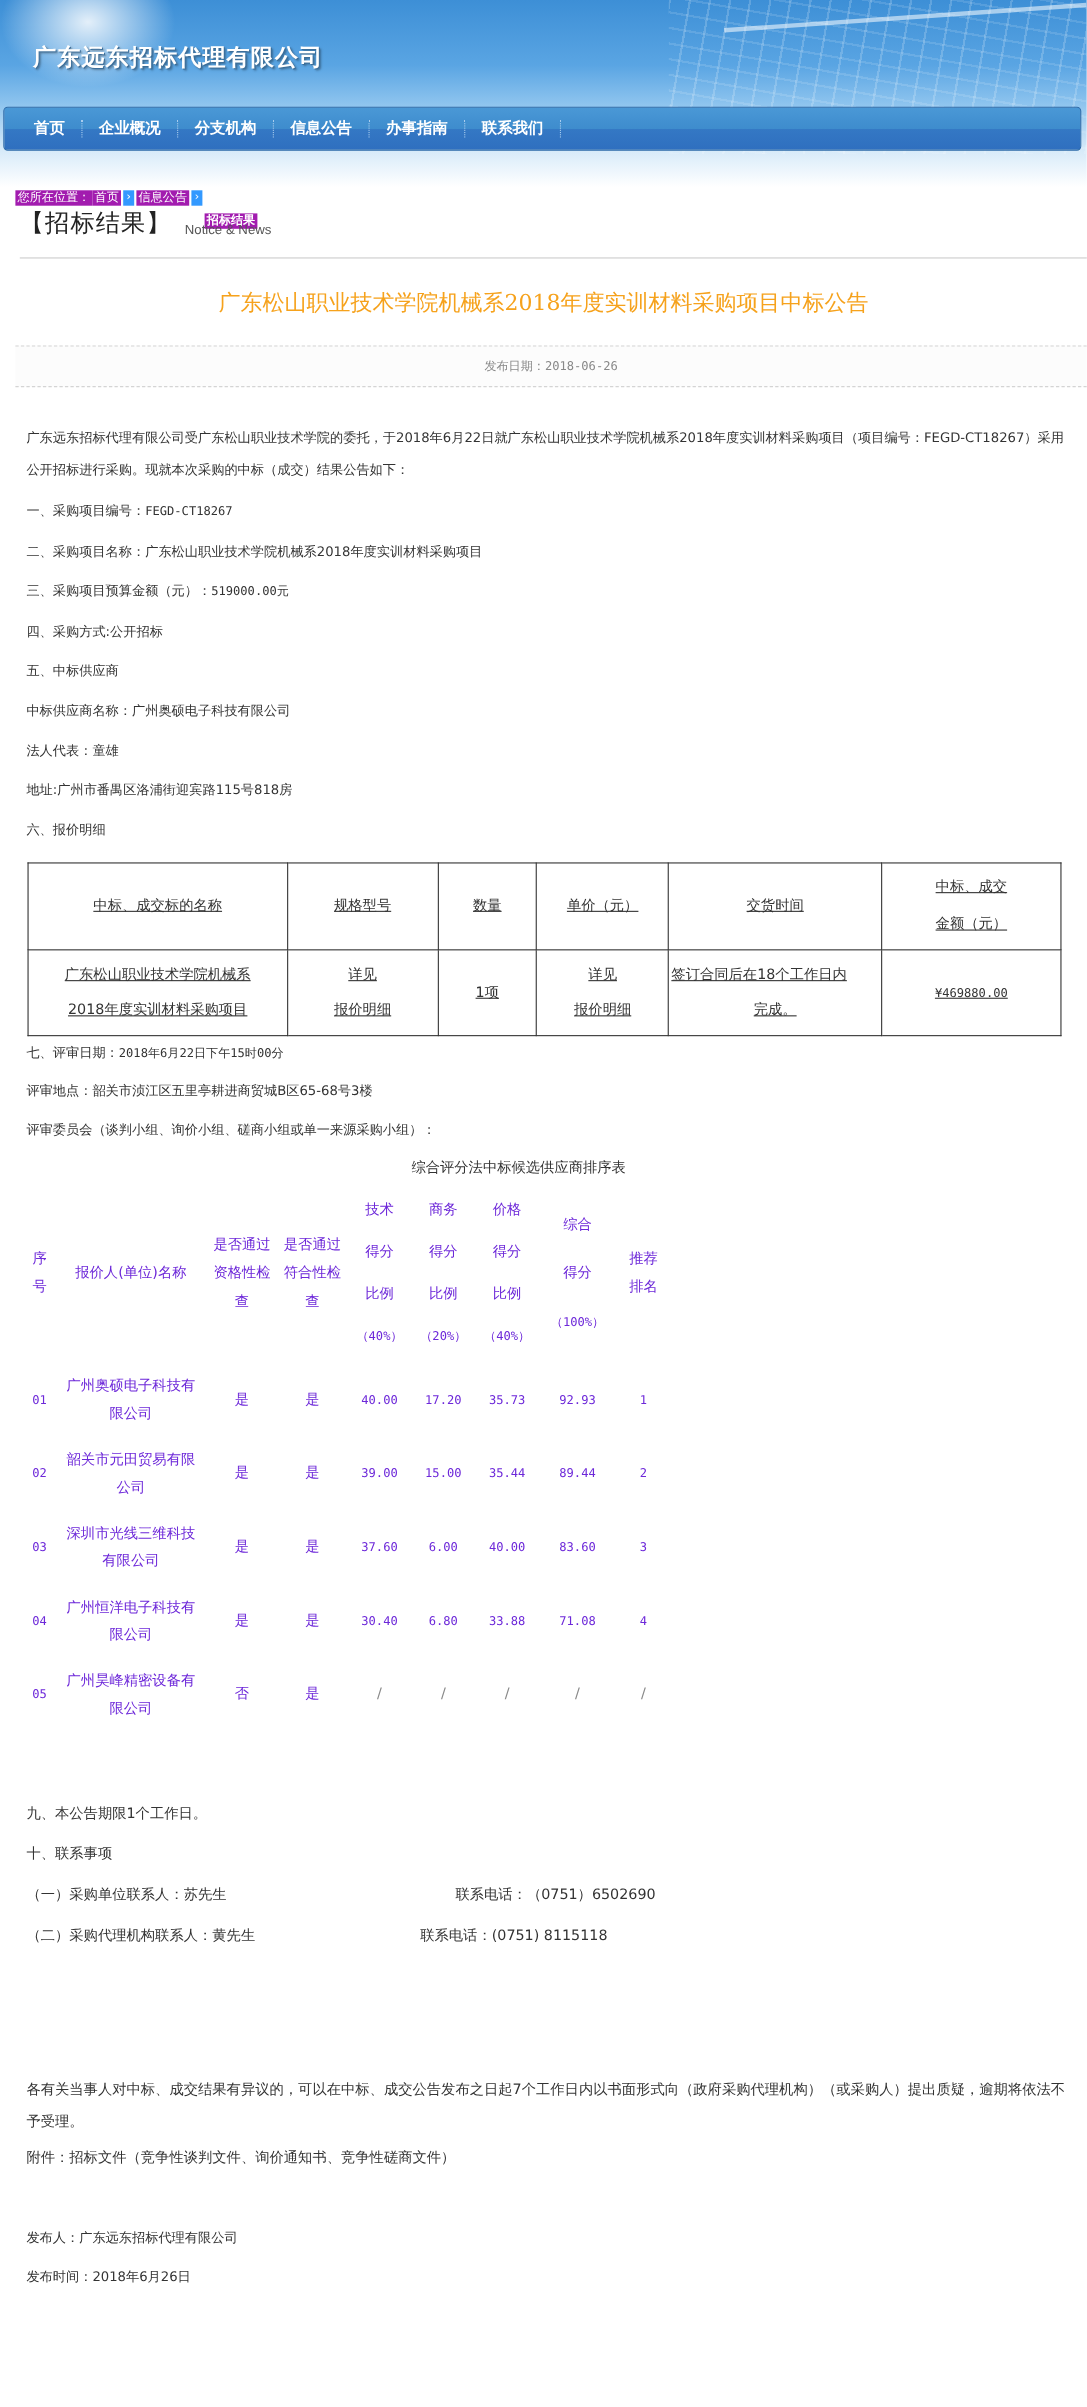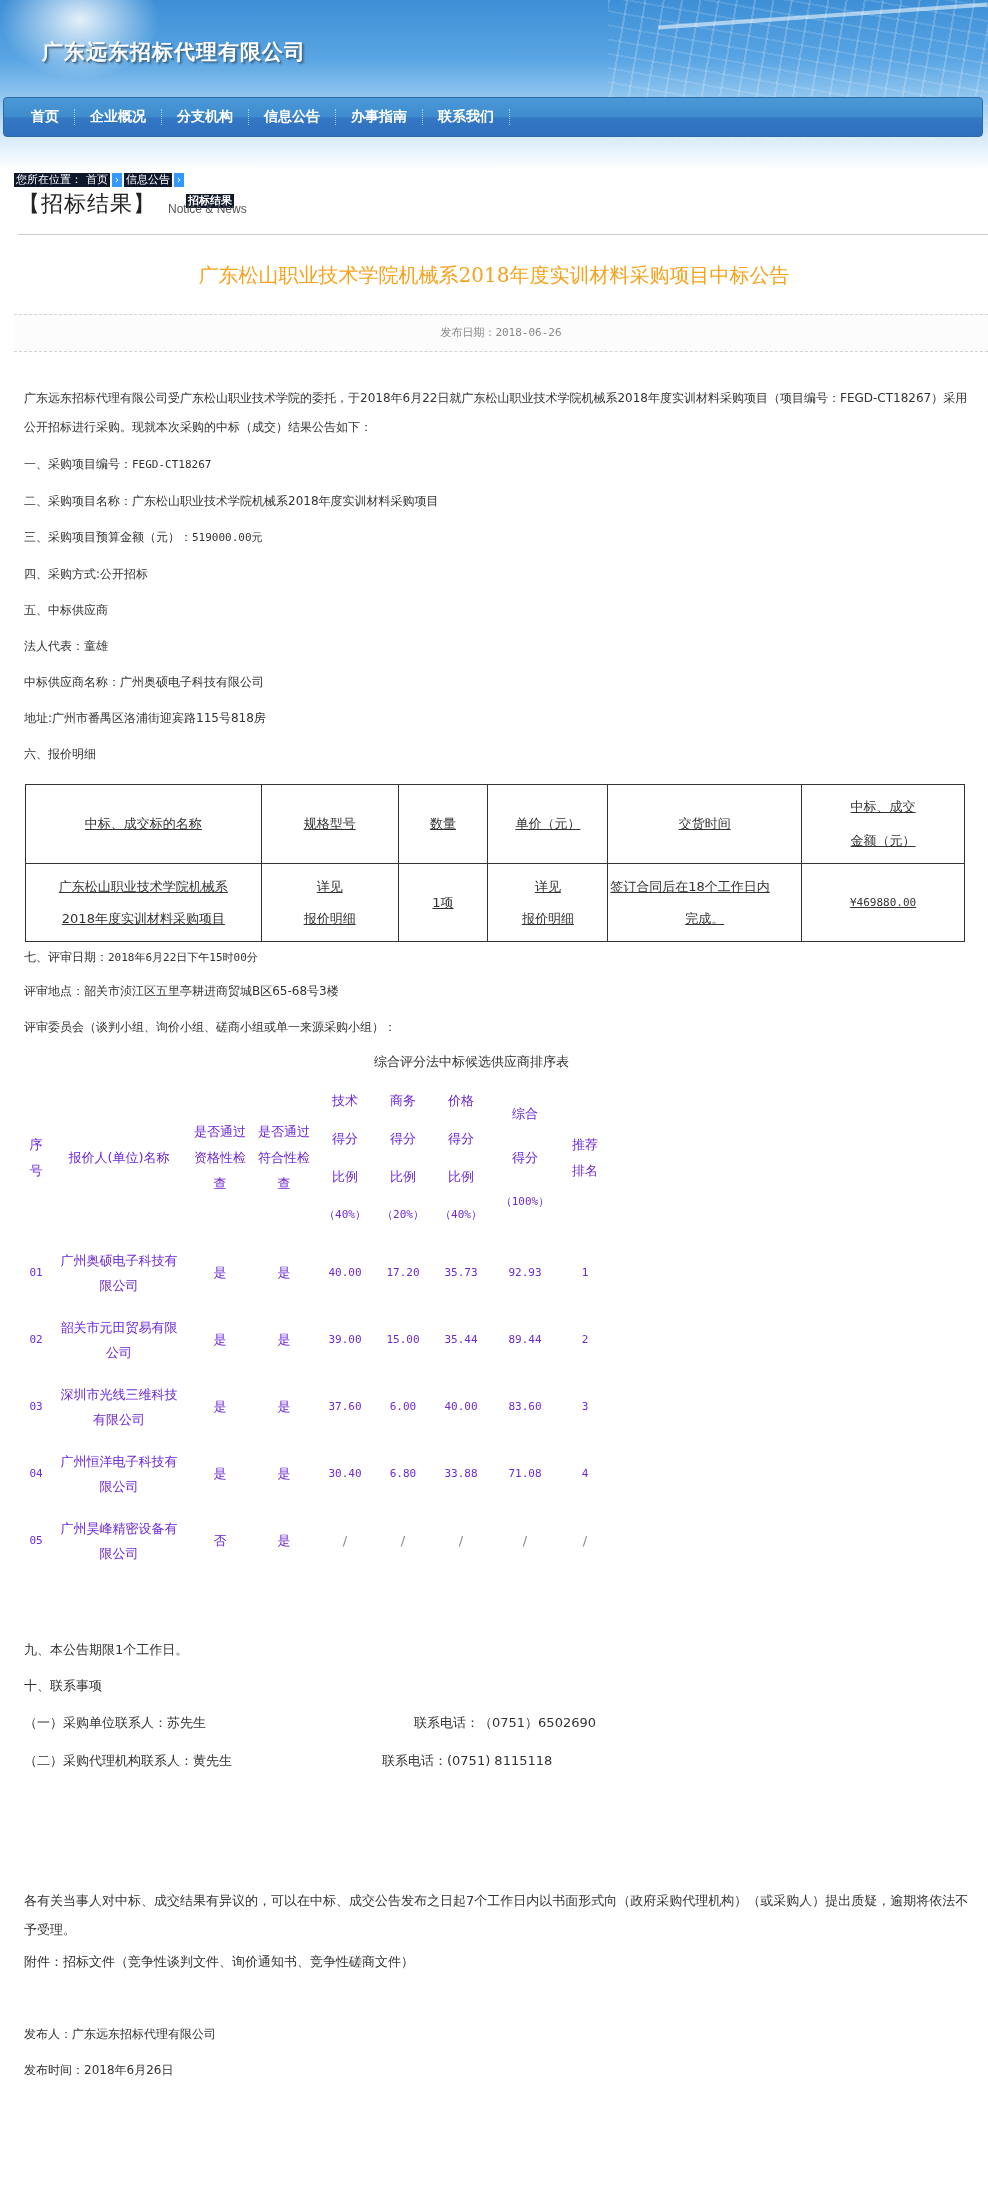--- a/index.html
+++ b/index.html
@@ -20,21 +20,21 @@
     position: absolute; right: 0; top: 0; width: 380px; height: 140px;
     background:
       repeating-linear-gradient(100deg, rgba(255,255,255,0.18) 0 2px, transparent 2px 18px),
       repeating-linear-gradient(10deg, rgba(255,255,255,0.12) 0 2px, transparent 2px 14px);
   }
   .banner .grid-beam {
     position: absolute; right: 0; top: 14px; width: 330px; height: 4px;
     background: rgba(255,255,255,0.55); transform: rotate(-4deg);
   }
   .site-title {
-    position: absolute; left: 42px; top: 38px; font-size: 21px; font-weight: bold;
+    position: absolute; left: 30px; top: 38px; font-size: 21px; font-weight: bold;
     color: #ffffff; letter-spacing: 1px;
     text-shadow: 1px 1px 0 #3b6e9a, 2px 2px 2px rgba(0,0,0,0.35);
   }
 
   
   .nav {
     position: absolute; left: 3px; top: 97px; width: 980px; height: 40px;
     border: 1px solid #2c6aa8; border-radius: 4px;
     background: linear-gradient(180deg, #4a98d6 0%, #3e8ccd 50%, #3478c4 52%, #2f6fbf 100%);
     display: flex; align-items: center; padding-left: 12px;
@@ -44,21 +44,21 @@
     color: #ffffff; font-size: 14px; font-weight: bold; padding: 0 15px; cursor: pointer;
     text-decoration: none;
   }
   .nav-sep { width: 1px; height: 16px; border-left: 1px dotted #a9cdee; }
 
   
   .breadcrumb {
     position: absolute; left: 14px; top: 151px; font-size: 11px; line-height: 14px;
     display: flex; align-items: center;
   }
-  .bc-seg { background: #0f172a; color: #ffffff; padding: 0 2px; }
+  .bc-seg { background: #a21caf; color: #ffffff; padding: 0 2px; }
   .bc-arrow { background: #3399ff; color: #ffffff; padding: 0 3px; margin: 0 2px; font-size: 10px; }
 
   
   .section-head {
     position: absolute; left: 18px; top: 190px; width: 986px; height: 45px;
     border-bottom: 1px solid #cccccc; display: flex; align-items: flex-start;
   }
   .section-title { font-size: 22px; color: #222; letter-spacing: 1px; line-height: 28px; }
   .section-sub { font-size: 12px; color: #555; margin-left: 12px; margin-top: 12px; font-family: "Liberation Sans", sans-serif; }
 
@@ -159,22 +159,22 @@
   <div class="lead">广东远东招标代理有限公司受广东松山职业技术学院的委托，于2018年6月22日就广东松山职业技术学院机械系2018年度实训材料采购项目（项目编号：FEGD-CT18267）采用公开招标进行采购。现就本次采购的中标（成交）结果公告如下：</div>
   <div class="p" style="margin-top:4px;">
     <span>一、采购项目编号：</span><span class="num">FEGD-CT18267</span>
   </div>
   <div class="p">二、采购项目名称：广东松山职业技术学院机械系2018年度实训材料采购项目</div>
   <div class="p">
     <span>三、采购项目预算金额（元）：</span><span class="num">519000.00元</span>
   </div>
   <div class="p">四、采购方式:公开招标</div>
   <div class="p">五、中标供应商</div>
+  <div class="p">中标供应商名称：广州奥硕电子科技有限公司</div>
   <div class="p">法人代表：童雄</div>
-  <div class="p">中标供应商名称：广州奥硕电子科技有限公司</div>
   <div class="p">地址:广州市番禺区洛浦街迎宾路115号818房</div>
   <div class="p">六、报价明细</div>
 
   <table class="price">
     <colgroup>
       <col style="width:236px">
         <col style="width:137px">
         <col style="width:90px">
         <col style="width:120px">
         <col style="width:194px">

